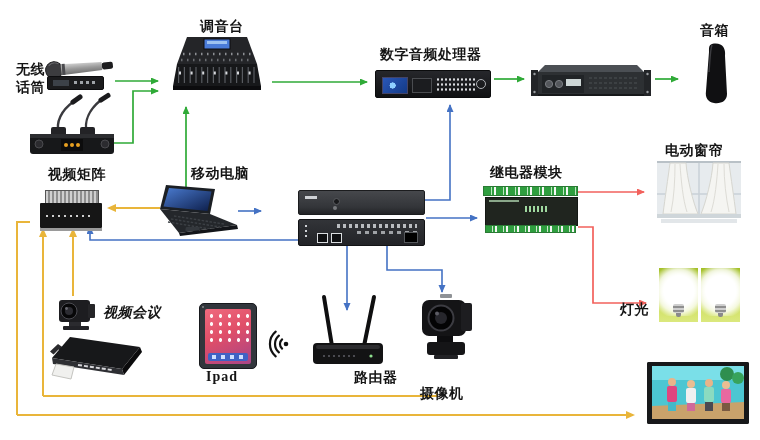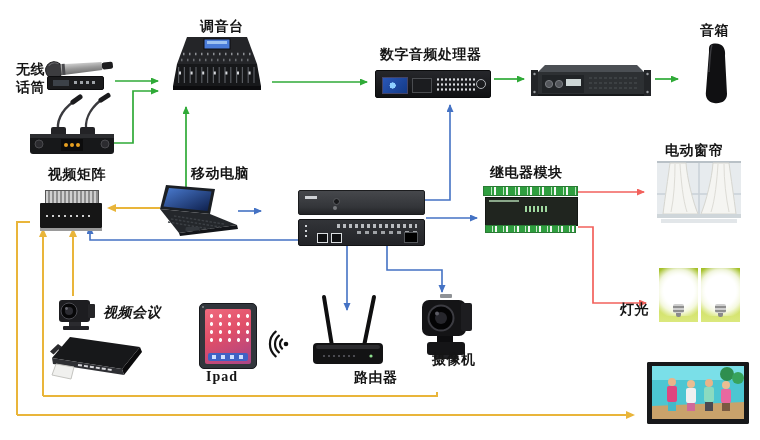--- a/index.html
+++ b/index.html
@@ -145,21 +145,21 @@
   <div class="lbl" style="left:48px;top:165px;">视频矩阵</div>
   <div class="lbl" style="left:191px;top:164px;">移动电脑</div>
   <div class="lbl" style="left:380px;top:45px;">数字音频处理器</div>
   <div class="lbl" style="left:700px;top:21px;">音箱</div>
   <div class="lbl" style="left:665px;top:141px;">电动窗帘</div>
   <div class="lbl" style="left:490px;top:163px;">继电器模块</div>
   <div class="lbl" style="left:620px;top:279px;margin-top:21px;">灯光</div>
   <div class="lbl" style="left:103px;top:303px;font-style:italic;">视频会议</div>
   <div class="lbl serif" style="left:206px;top:368px;">Ipad</div>
   <div class="lbl" style="left:322px;top:368px;padding-left:32px;">路由器</div>
-  <div class="lbl" style="left:420px;top:350px;margin-left:12px;">摄像机</div>
+  <div class="lbl" style="left:420px;top:384px;">摄像机</div>
 
   <div class="dev" style="left:173px;top:34px;width:88px;height:60px;">
     <svg width="88" height="60" viewBox="0 0 88 60">
       <polygon points="14,3 74,3 84,30 4,30" fill="#242528"></polygon>
       <rect x="31" y="5" width="26" height="10" fill="#4a7bd8" stroke="#0d0d0f"></rect>
       <rect x="34" y="7" width="20" height="3" fill="#9ec2f0"></rect>
       <path d="M10,20 H78" stroke="#8d9094" stroke-width="2.5" stroke-dasharray="1.5 4.5"></path>
       <path d="M8,26 H80" stroke="#6a6d71" stroke-width="2.5" stroke-dasharray="1.5 4.5"></path>
       <polygon points="4,30 84,30 88,52 0,52" fill="#17181a"></polygon>
       <path d="M5,41 H83" stroke="#585b60" stroke-width="16" stroke-dasharray="1.2 4.6"></path>

